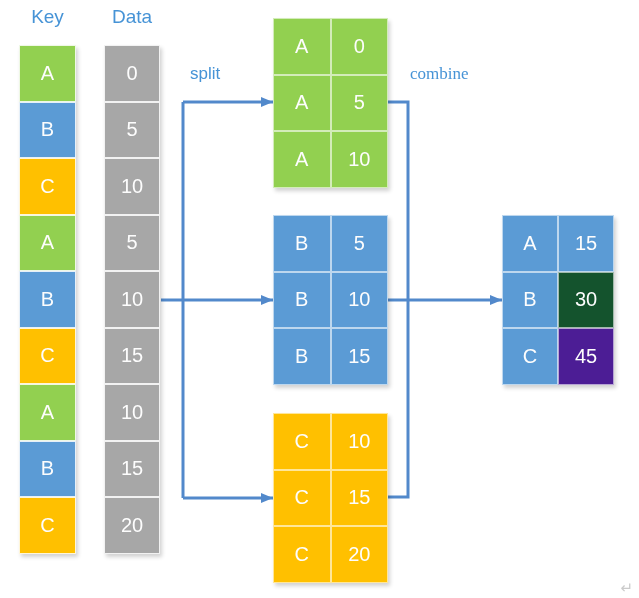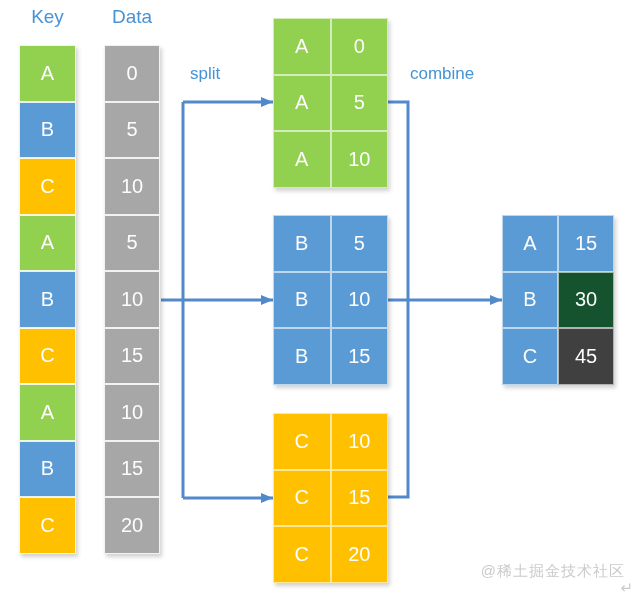--- a/index.html
+++ b/index.html
@@ -22,21 +22,21 @@
   }
   .key-hdr{left:19px;top:6px;width:57px;}
   .data-hdr{left:104px;top:6px;width:56px;}
 
   .label{
     position:absolute;
     color:var(--label);
     font-size:17px;
   }
   .split-label{left:190px;top:64px;width:60px;text-align:left;}
-  .combine-label{left:410px;top:64px;}
+  .combine-label{left:410px;top:64px;font-family:Liberation Serif, serif;}
 
   .stack{
     position:absolute;
     display:flex;
     flex-direction:column;
     box-shadow:2px 3px 4px rgba(0,0,0,0.18);
   }
   .key-col{left:19px;top:45px;width:57px;}
   .data-col{left:104px;top:45px;width:56px;}
   .scell{
@@ -154,18 +154,17 @@
       <div class="gcell" style="background: rgb(255, 192, 0);">15</div>
       <div class="gcell" style="background: rgb(255, 192, 0);">C</div>
       <div class="gcell" style="background: rgb(255, 192, 0);">20</div>
     </div>
   <div class="grp result" id="result-table">
       <div class="gcell" style="background: rgb(91, 155, 213);">A</div>
       <div class="gcell" style="background: rgb(91, 155, 213);">15</div>
       <div class="gcell" style="background: rgb(91, 155, 213);">B</div>
       <div class="gcell" style="background: #14532d;">30</div>
       <div class="gcell" style="background: rgb(91, 155, 213);">C</div>
-      <div class="gcell" style="background: #404040;">45</div>
+      <div class="gcell" style="background: #4c1d95;">45</div>
     </div>
 
-  <div class="watermark">@稀土掘金技术社区</div>
   <div class="return-symbol">↵</div>
 </div>
 
 </body></html>

